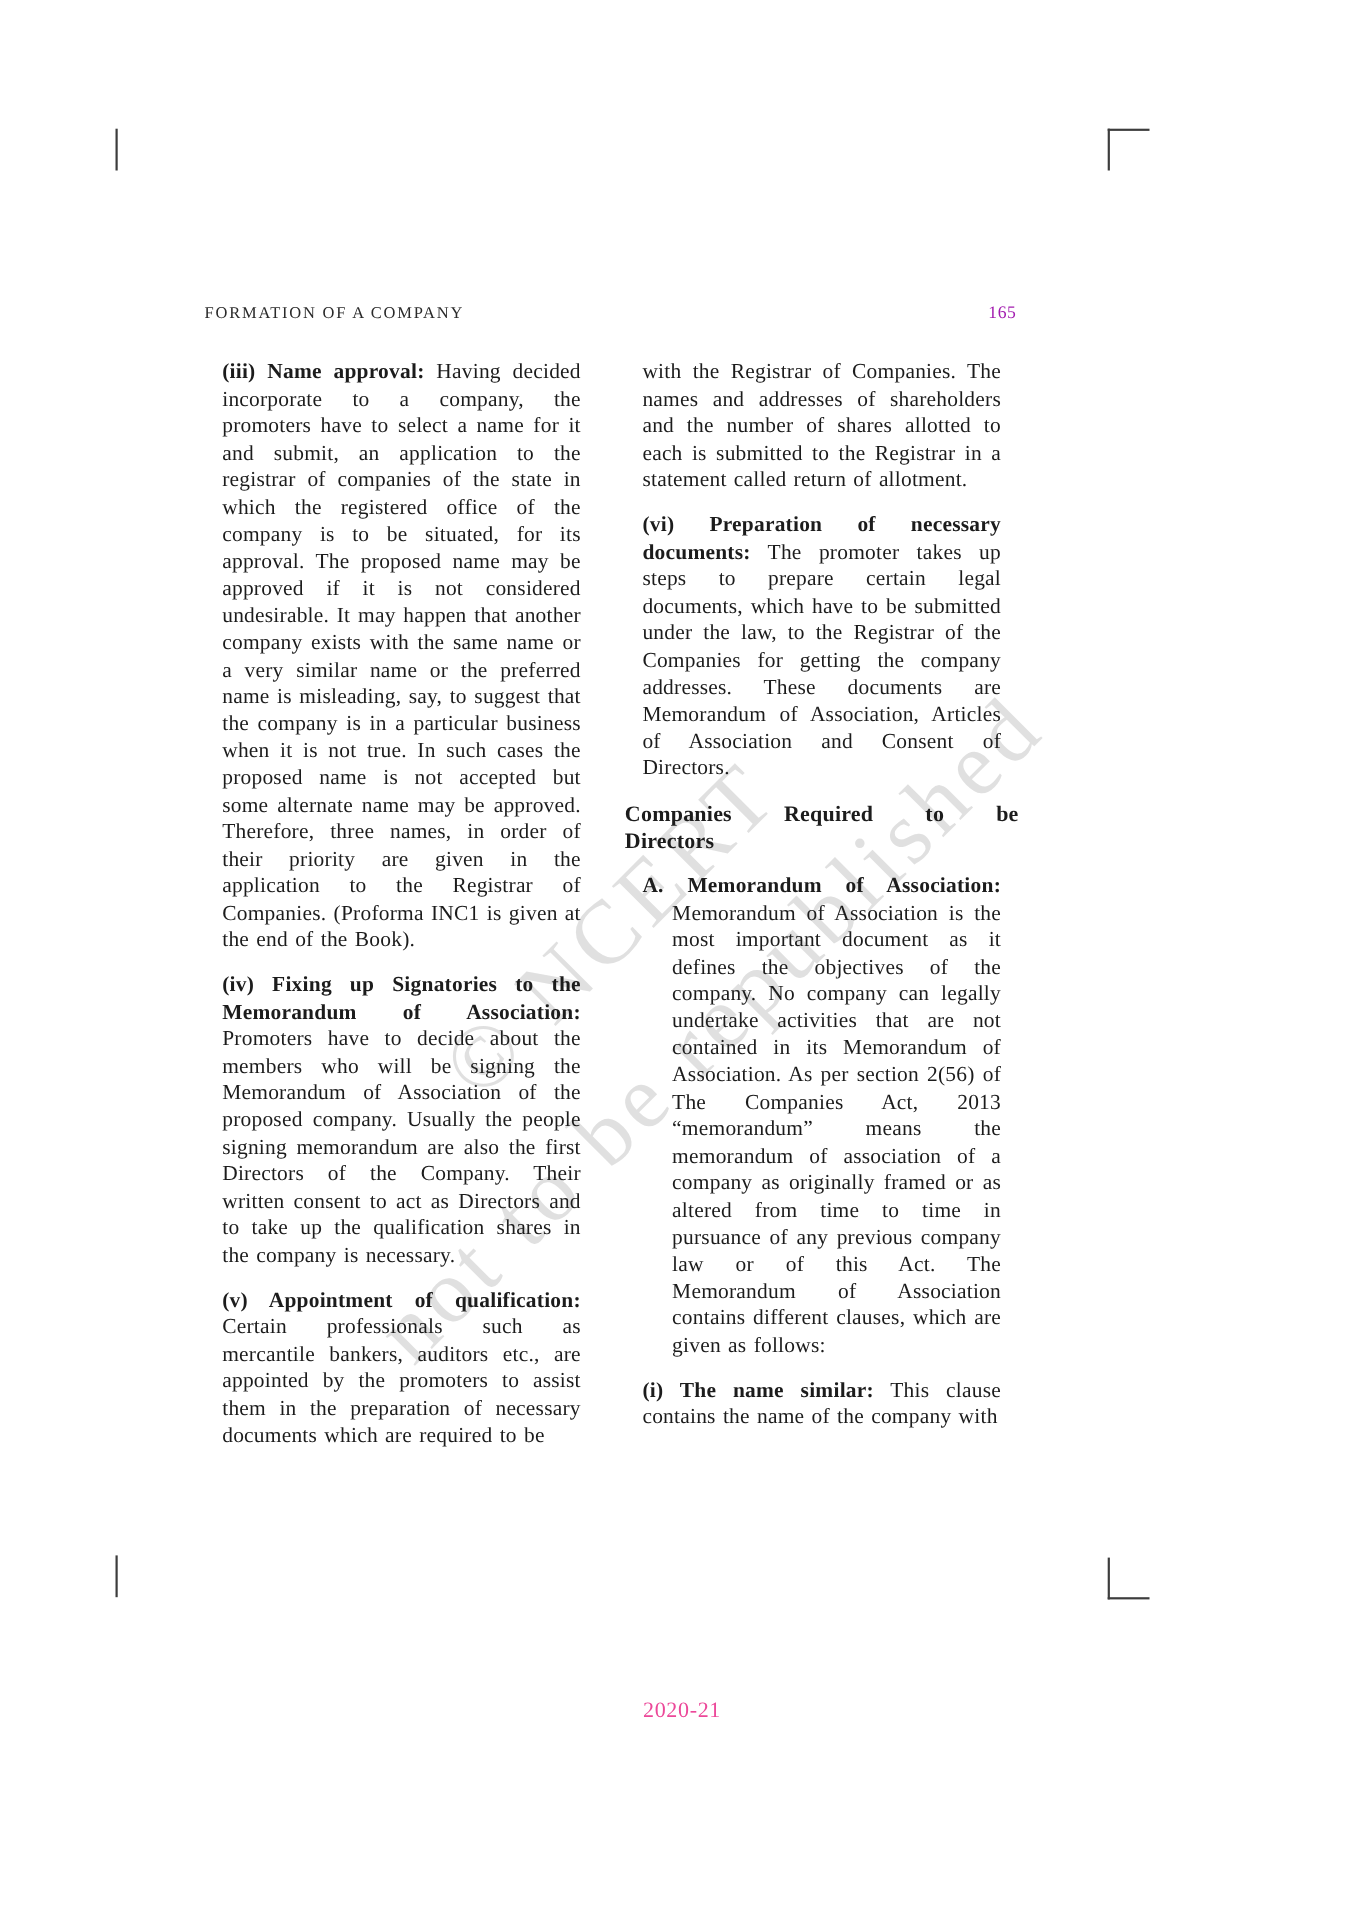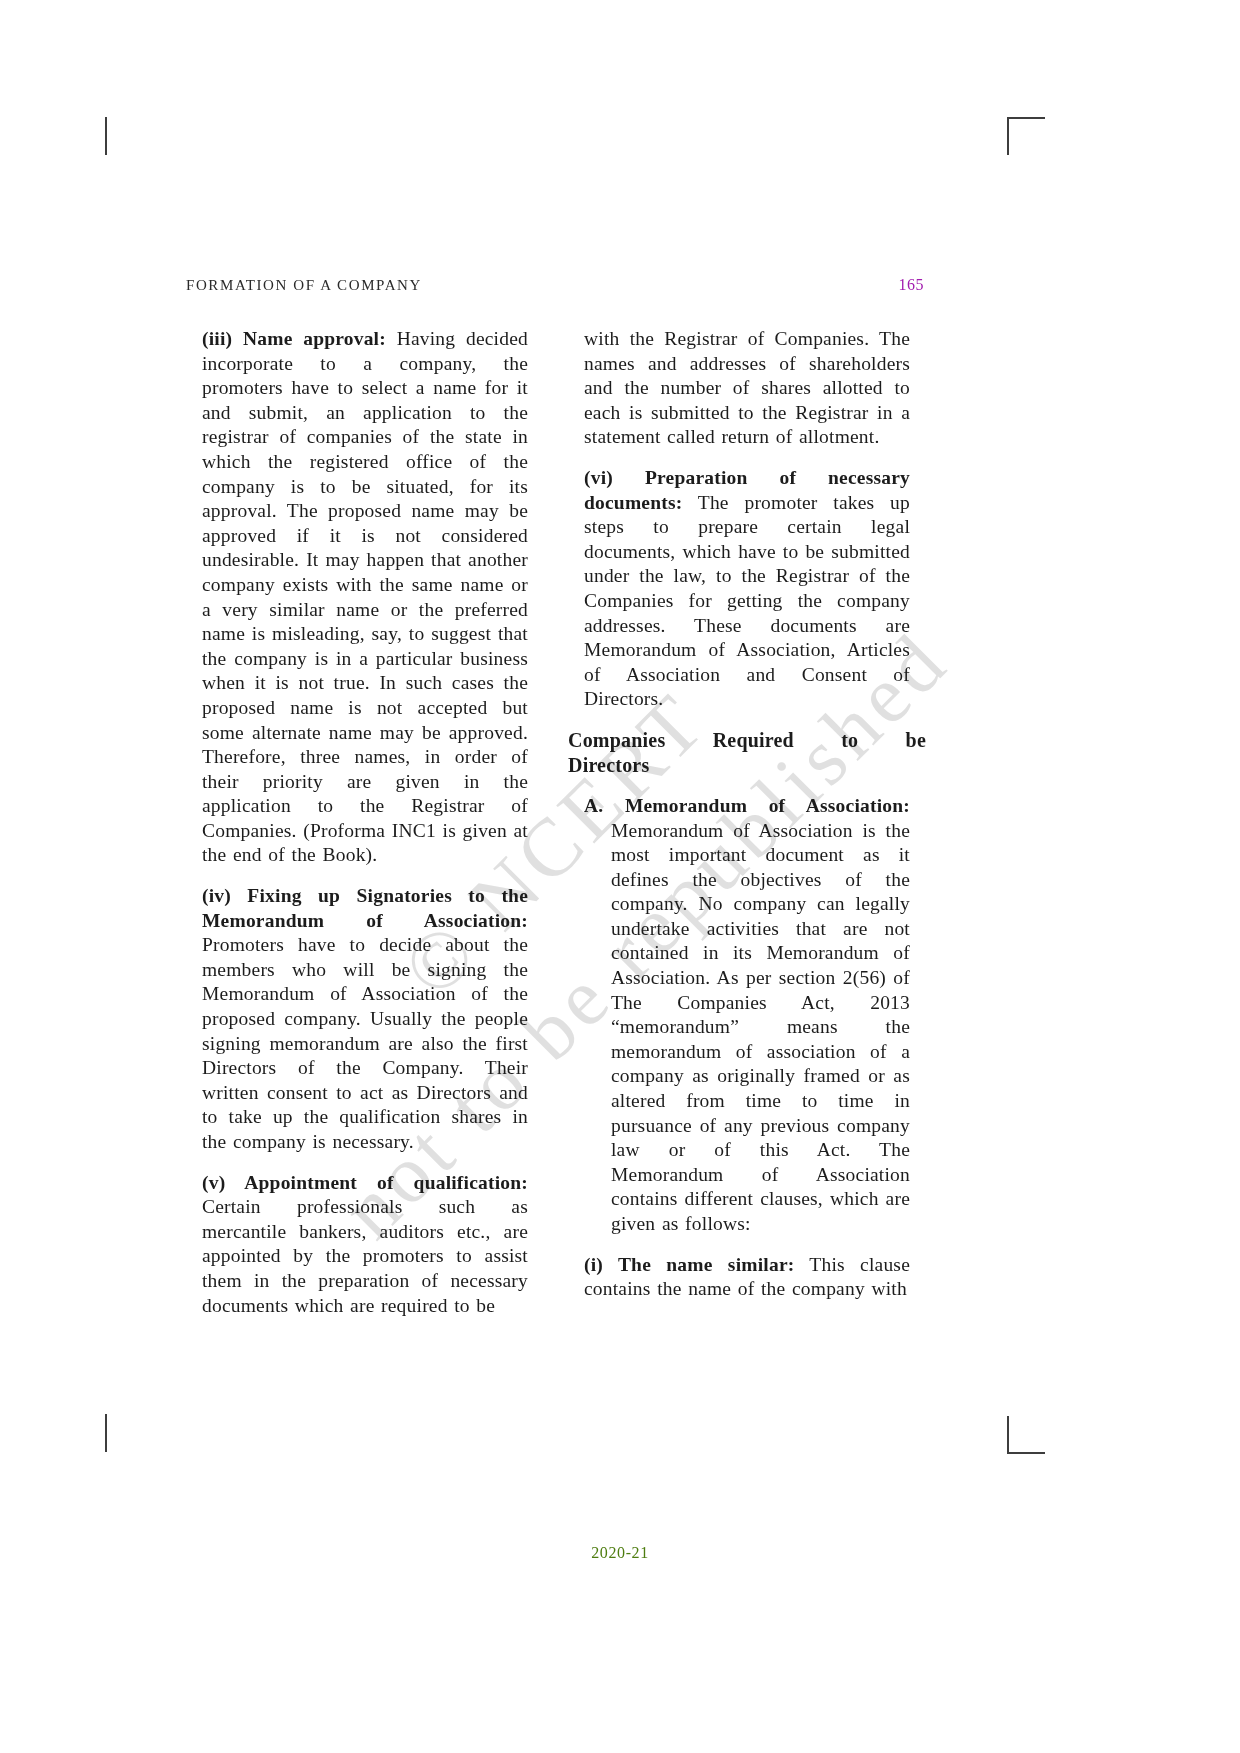--- a/index.html
+++ b/index.html
@@ -55,21 +55,21 @@
     margin:13px 0 11px 0;
   }
   .jline { display:block; text-align-last:justify; }
   .hline2 { display:block; }
 
   .hang { padding-left:27px; text-indent:-27px; }
 
   
   .page-footer {
     position:absolute; left:0; top:1544px; width:100%;
-    text-align:center; font-size:16px; letter-spacing:0.6px; color:#4d7c0f;
+    text-align:center; font-size:20px; letter-spacing:0.6px; color:#ec4899;
   }
 </style>
 </head>
 <body>
 
 <div class="page">
 
   <div class="crop crop-tl"></div>
   <div class="crop crop-tr-v"></div>
   <div class="crop crop-tr-h"></div>

